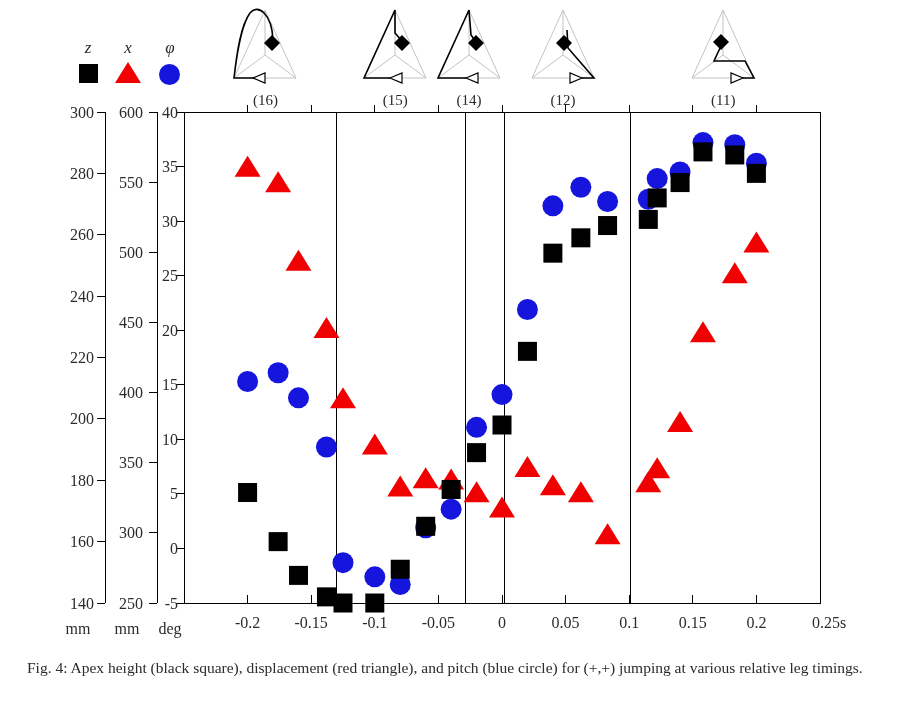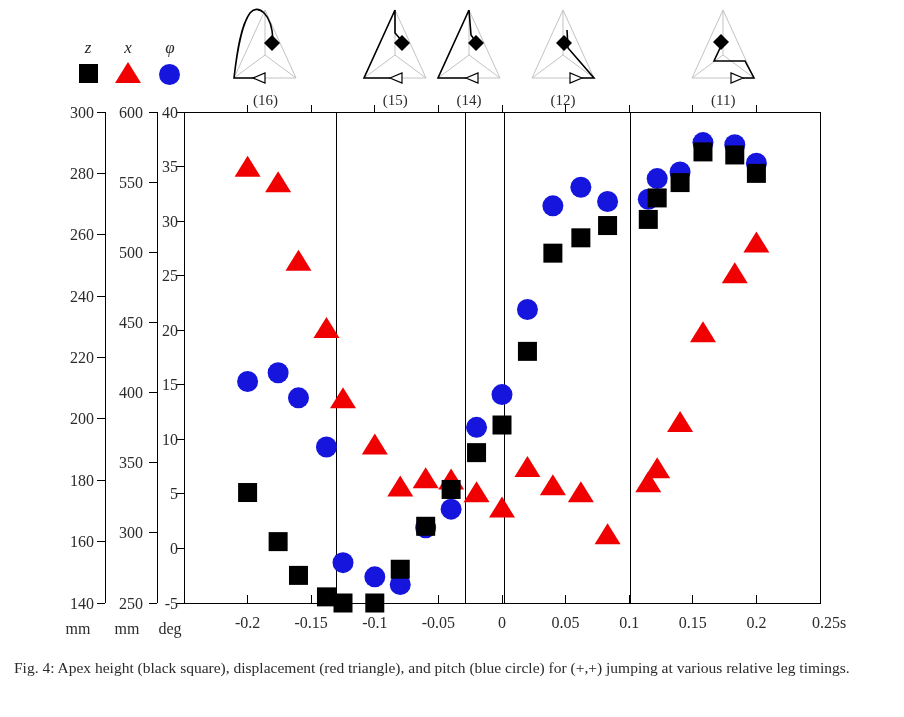--- a/index.html
+++ b/index.html
@@ -18,21 +18,21 @@
   .diagram path.blk{stroke:#000;fill:none;stroke-width:1.6;}
   .diagram polygon.diamond{fill:#000;}
   .diagram polygon.cursor{fill:#fff;stroke:#000;stroke-width:1.2;}
   
   #chart{position:absolute;left:0;top:0;}
   #chart text{font-family:"Liberation Serif",serif;fill:#2b2b2b;}
   #chart text.ticklab{font-size:16px;}
   #chart text.regionlab{font-size:15px;}
   #chart line, #chart rect.border{shape-rendering:crispEdges;}
   
-  .caption{position:absolute;left:14px;top:658px;width:848px;font-size:15.5px;line-height:1.32;
+  .caption{position:absolute;left:27px;top:658px;width:848px;font-size:15.5px;line-height:1.32;
            color:#2b2b2b;}
 </style>
 </head>
 <body>
 
 <div class="figure">
 
   <div>
     <span class="legend-letter" style="left:76px">z</span>
     <span class="legend-letter" style="left:116px">x</span>

